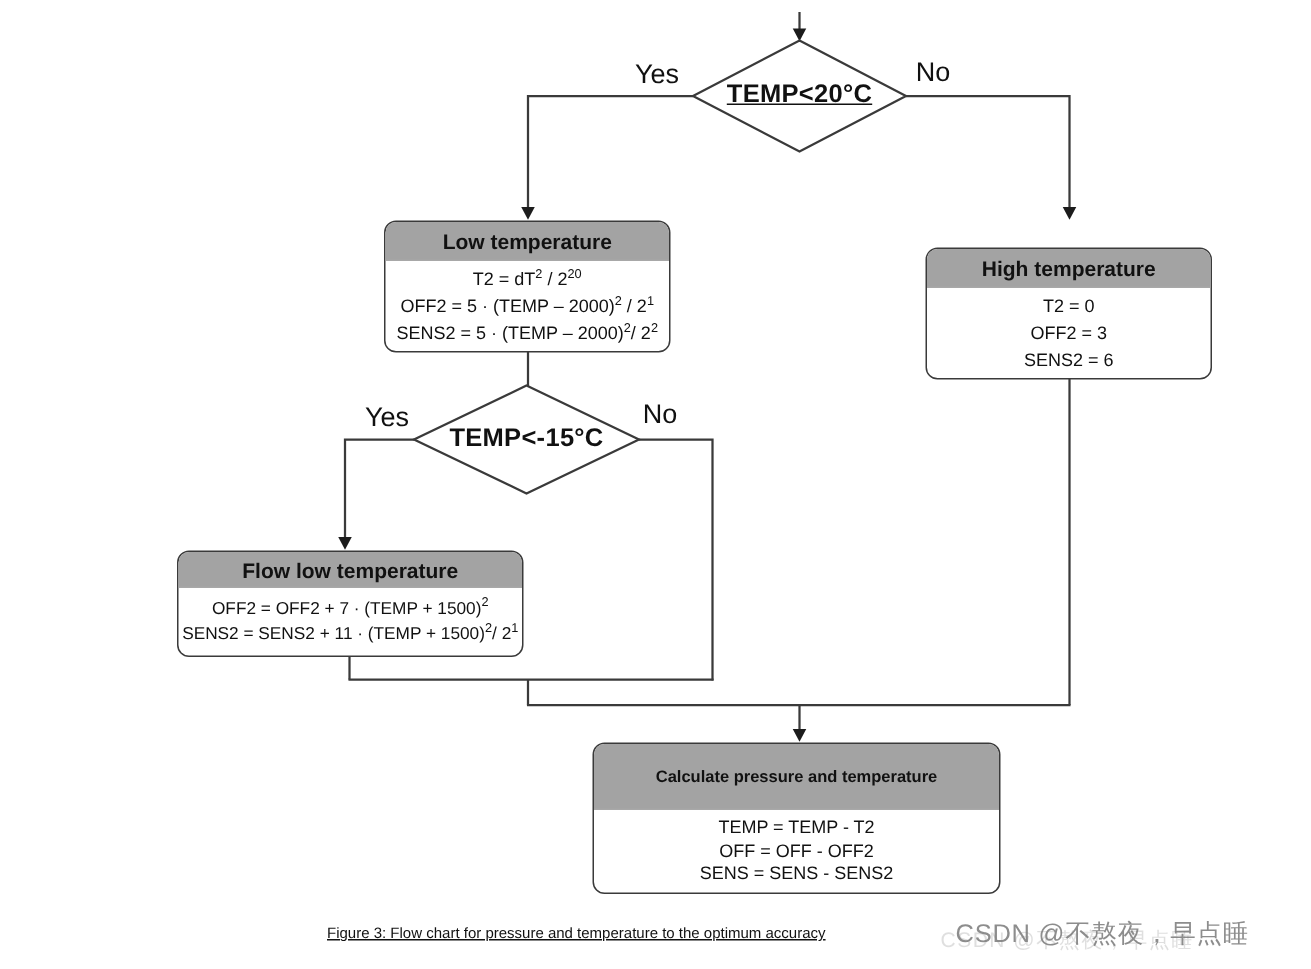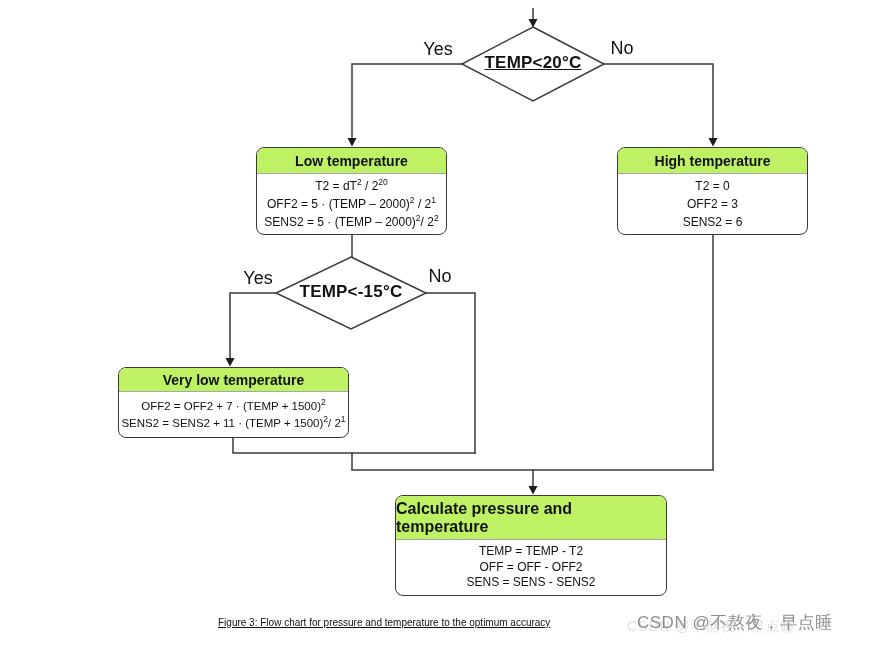--- a/index.html
+++ b/index.html
@@ -15,46 +15,46 @@
   .box{
     position:absolute;
     background:#fff;
     border:1.5px solid #3a3a3a;
     border-radius:8px;
     box-sizing:border-box;
     display:flex;flex-direction:column;
     overflow:hidden;
   }
   .box-header{
-    background:#bef264;
+    background:#a3a3a3;
     border-bottom:1px solid #a8a8a8;
     font-weight:bold;
     font-size:14px;
     display:flex;align-items:center;justify-content:center;
     color:#111;
     flex:0 0 auto;
   }
   .box-body{
     flex:1 1 auto;
     display:flex;flex-direction:column;
     align-items:center;justify-content:center;
     font-size:12px;
     line-height:18px;
     white-space:nowrap;
   }
   .formula sup{font-size:8.5px;line-height:0;}
   #box-low{left:256px;top:147px;width:191px;height:88px;}
   #box-low .box-header{height:25px;}
-  #box-high{left:617px;top:147px;width:191px;height:88px;}
+  #box-high{left:617px;top:165px;width:191px;height:88px;}
   #box-high .box-header{height:25px;}
   #box-vlt{left:118px;top:367px;width:231px;height:71px;}
   #box-vlt .box-header{height:23px;}
   #box-vlt .box-body{font-size:11.5px;line-height:17px;}
   #box-calc{left:395px;top:495px;width:272px;height:101px;}
-  #box-calc .box-header{height:43px;font-size:16px;}
+  #box-calc .box-header{height:43px;font-size:11px;}
   #box-calc .box-body{line-height:15.5px;}
   .diamond-label{
     position:absolute;
     width:156px;
     text-align:center;
     font-weight:bold;
     font-size:17px;
     letter-spacing:0.2px;
   }
   #d1-label{left:455px;top:53px;text-decoration:underline;}
@@ -147,21 +147,21 @@
       <div class="formula">OFF2 = 3</div>
       <div class="formula">SENS2 = 6</div>
     </div>
   </div>
 
   <div class="diamond-label" id="d2-label">TEMP&lt;-15°C</div>
   <div class="branch-label" id="yes2">Yes</div>
   <div class="branch-label" id="no2">No</div>
 
   <div class="box" id="box-vlt">
-    <div class="box-header">Very low temperature</div>
+    <div class="box-header">Flow low temperature</div>
     <div class="box-body">
       <div class="formula">OFF2 = OFF2 + 7 · (TEMP + 1500)<sup>2</sup></div>
       <div class="formula">SENS2 = SENS2 + 11 · (TEMP + 1500)<sup>2</sup>/ 2<sup>1</sup></div>
     </div>
   </div>
 
   <div class="box" id="box-calc">
     <div class="box-header">Calculate pressure and temperature</div>
     <div class="box-body">
       <div class="formula">TEMP = TEMP - T2</div>

